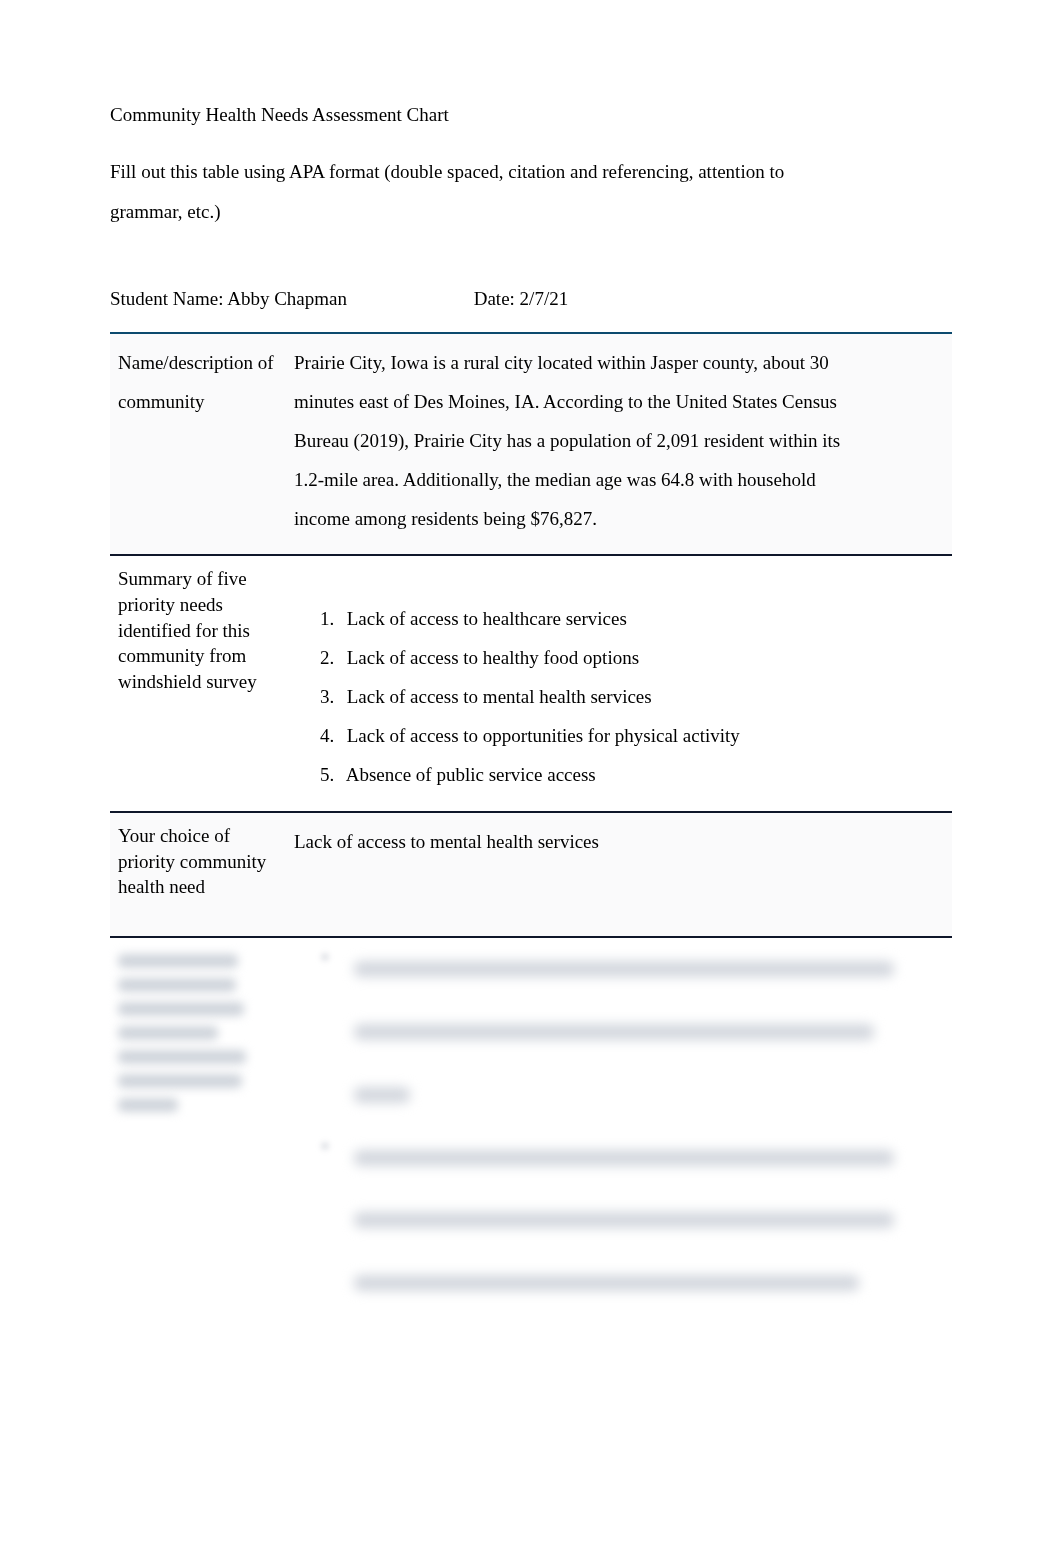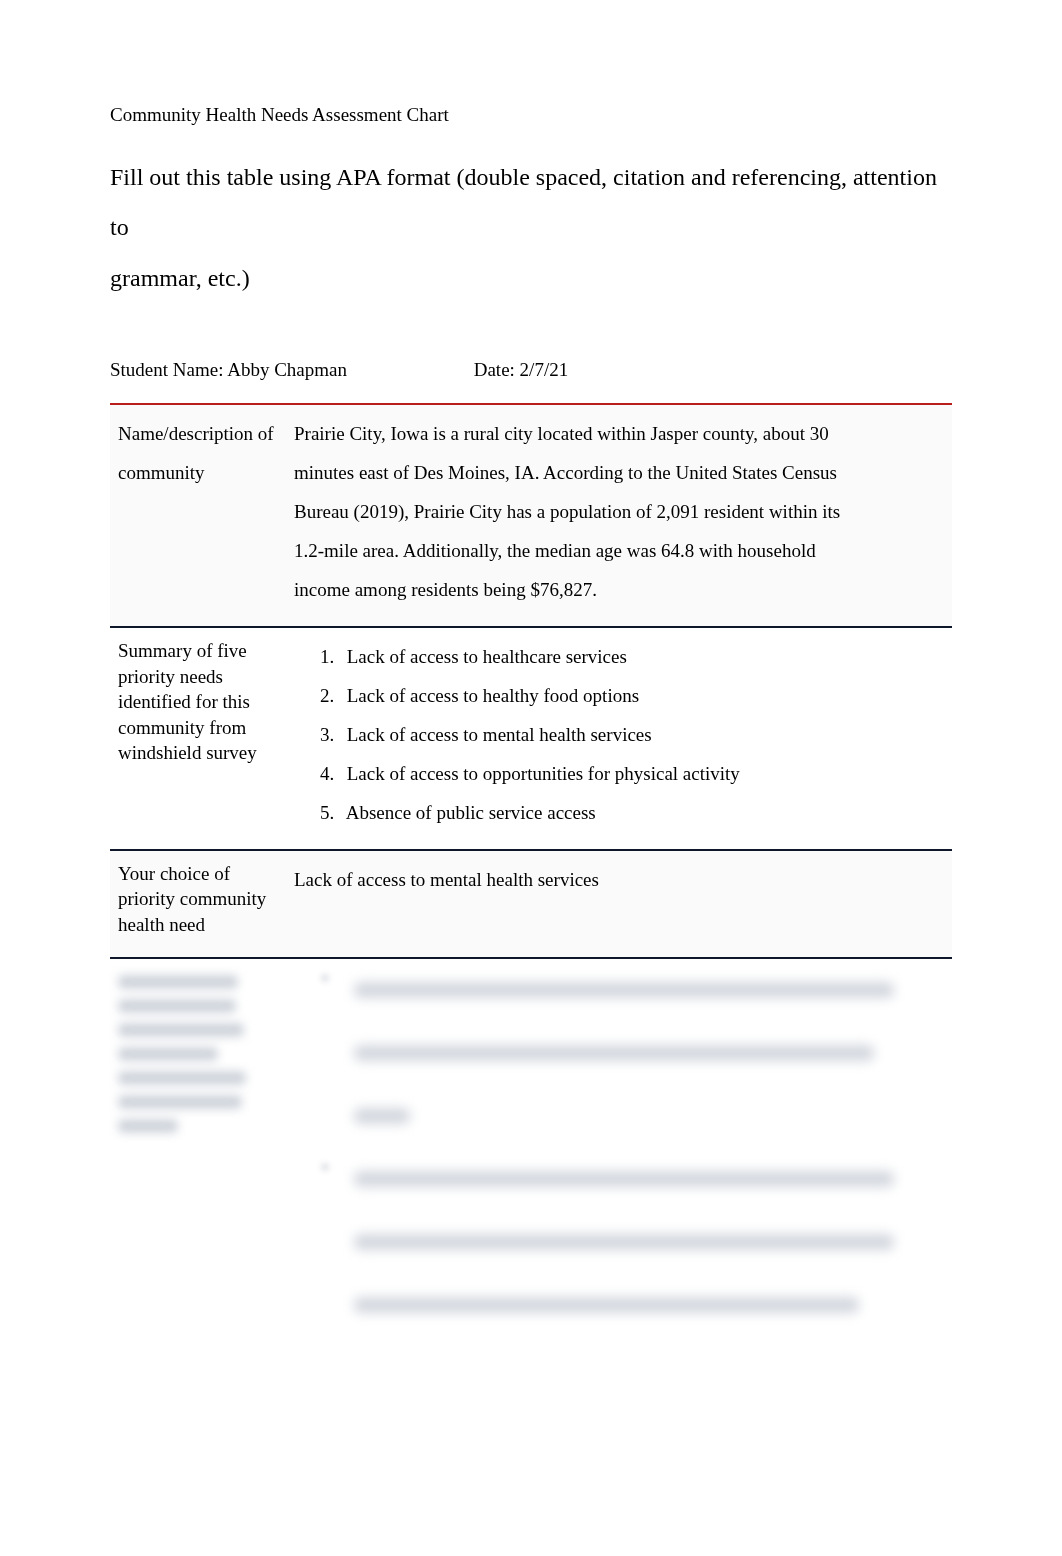--- a/index.html
+++ b/index.html
@@ -13,21 +13,21 @@
       font-size: 19px;
       line-height: 2.0;
     }
     .title {
       text-align: left;
       font-weight: normal;
       font-size: 19px;
       margin-bottom: 18px;
     }
     .intro {
-      font-size: 24px;
+      font-size: 19px;
       line-height: 2.1;
       margin-bottom: 6px;
     }
     .meta-row {
       font-size: 19px;
       margin-bottom: 14px;
       margin-top: 48px;
     }
     .meta-label { display: inline; }
     .meta-value { display: inline; }
@@ -39,27 +39,28 @@
     }
     table.main col.c1 { width: 176px; }
     table.main col.c2 { width: auto; }
     table.main td {
       vertical-align: top;
       padding: 10px 8px 16px 8px;
       font-size: 19px;
       line-height: 2.05;
     }
     table.main tr { border-top: 2px solid #0f172a; }
-    table.main tr.first { border-top: 2px solid #b91c1c; }
+    table.main tr.first { border-top: 2px solid #0c4a6e; }
     table.main tr:nth-child(odd) td { background: #fafafb; }
     table.main tr:nth-child(even) td { background: #ffffff; }
     .label-cell { padding-top: 12px; }
     .ol {
       list-style: none;
       padding-left: 26px;
+      margin-top: 34px;
     }
     .ol li {
       line-height: 2.05;
     }
     .ol li .num { display: inline-block; width: 22px; }
     .blur-block {
       display: inline-block;
       border-radius: 6px;
       filter: blur(6px);
       background: #d3d7de;
@@ -131,21 +132,21 @@
         <li><span class="num">1.</span> <span>Lack of access to healthcare services</span></li>
         <li><span class="num">2.</span> <span>Lack of access to healthy food options</span></li>
         <li><span class="num">3.</span> <span>Lack of access to mental health services</span></li>
         <li><span class="num">4.</span> <span>Lack of access to opportunities for physical activity</span></li>
         <li><span class="num">5.</span> <span>Absence of public service access</span></li>
       </ol>
     </td>
   </tr>
 
   <tr>
-    <td class="label-cell" style="line-height:1.35; padding-bottom:20px;">Your choice of priority community health need</td>
+    <td class="label-cell" style="line-height:1.35; padding-bottom:36px;">Your choice of priority community health need</td>
     <td>Lack of access to mental health services</td>
   </tr>
 
   <tr>
     <td class="label-cell" style="line-height:1.35;">
       <div class="label-blur">
         <span class="lb" style="width:120px;"></span>
         <span class="lb" style="width:118px;"></span>
         <span class="lb" style="width:126px;"></span>
         <span class="lb" style="width:100px;"></span>

